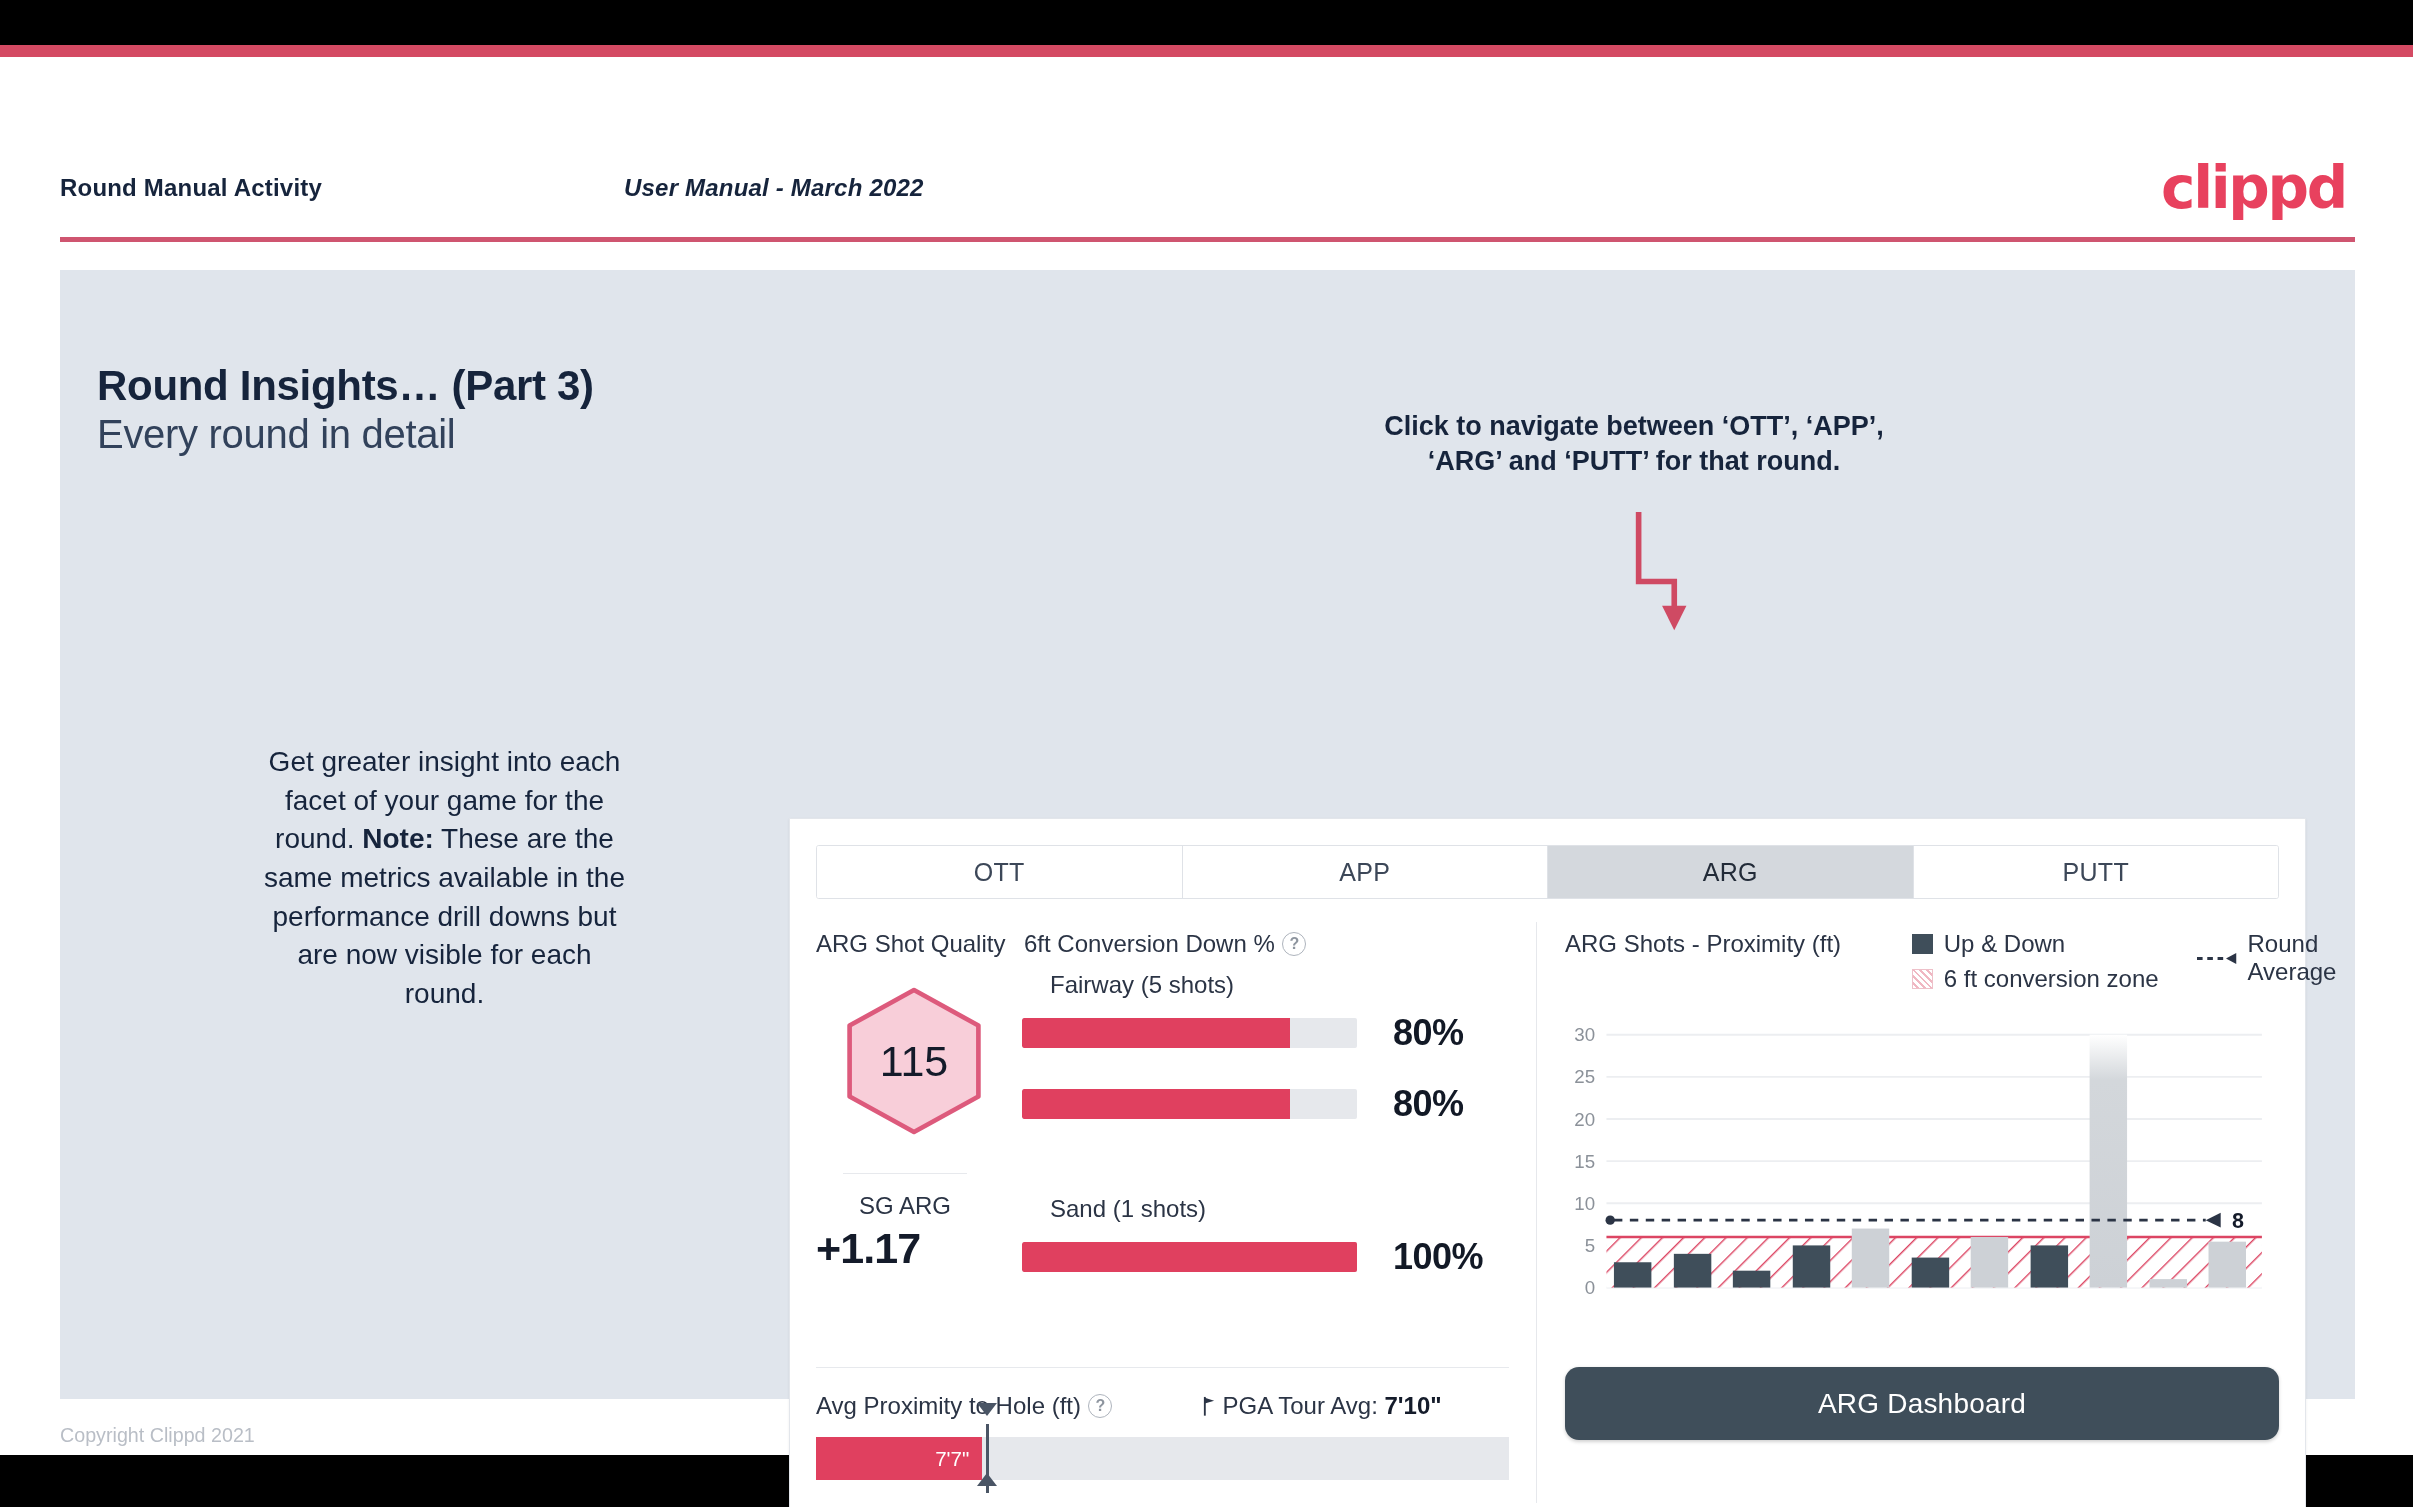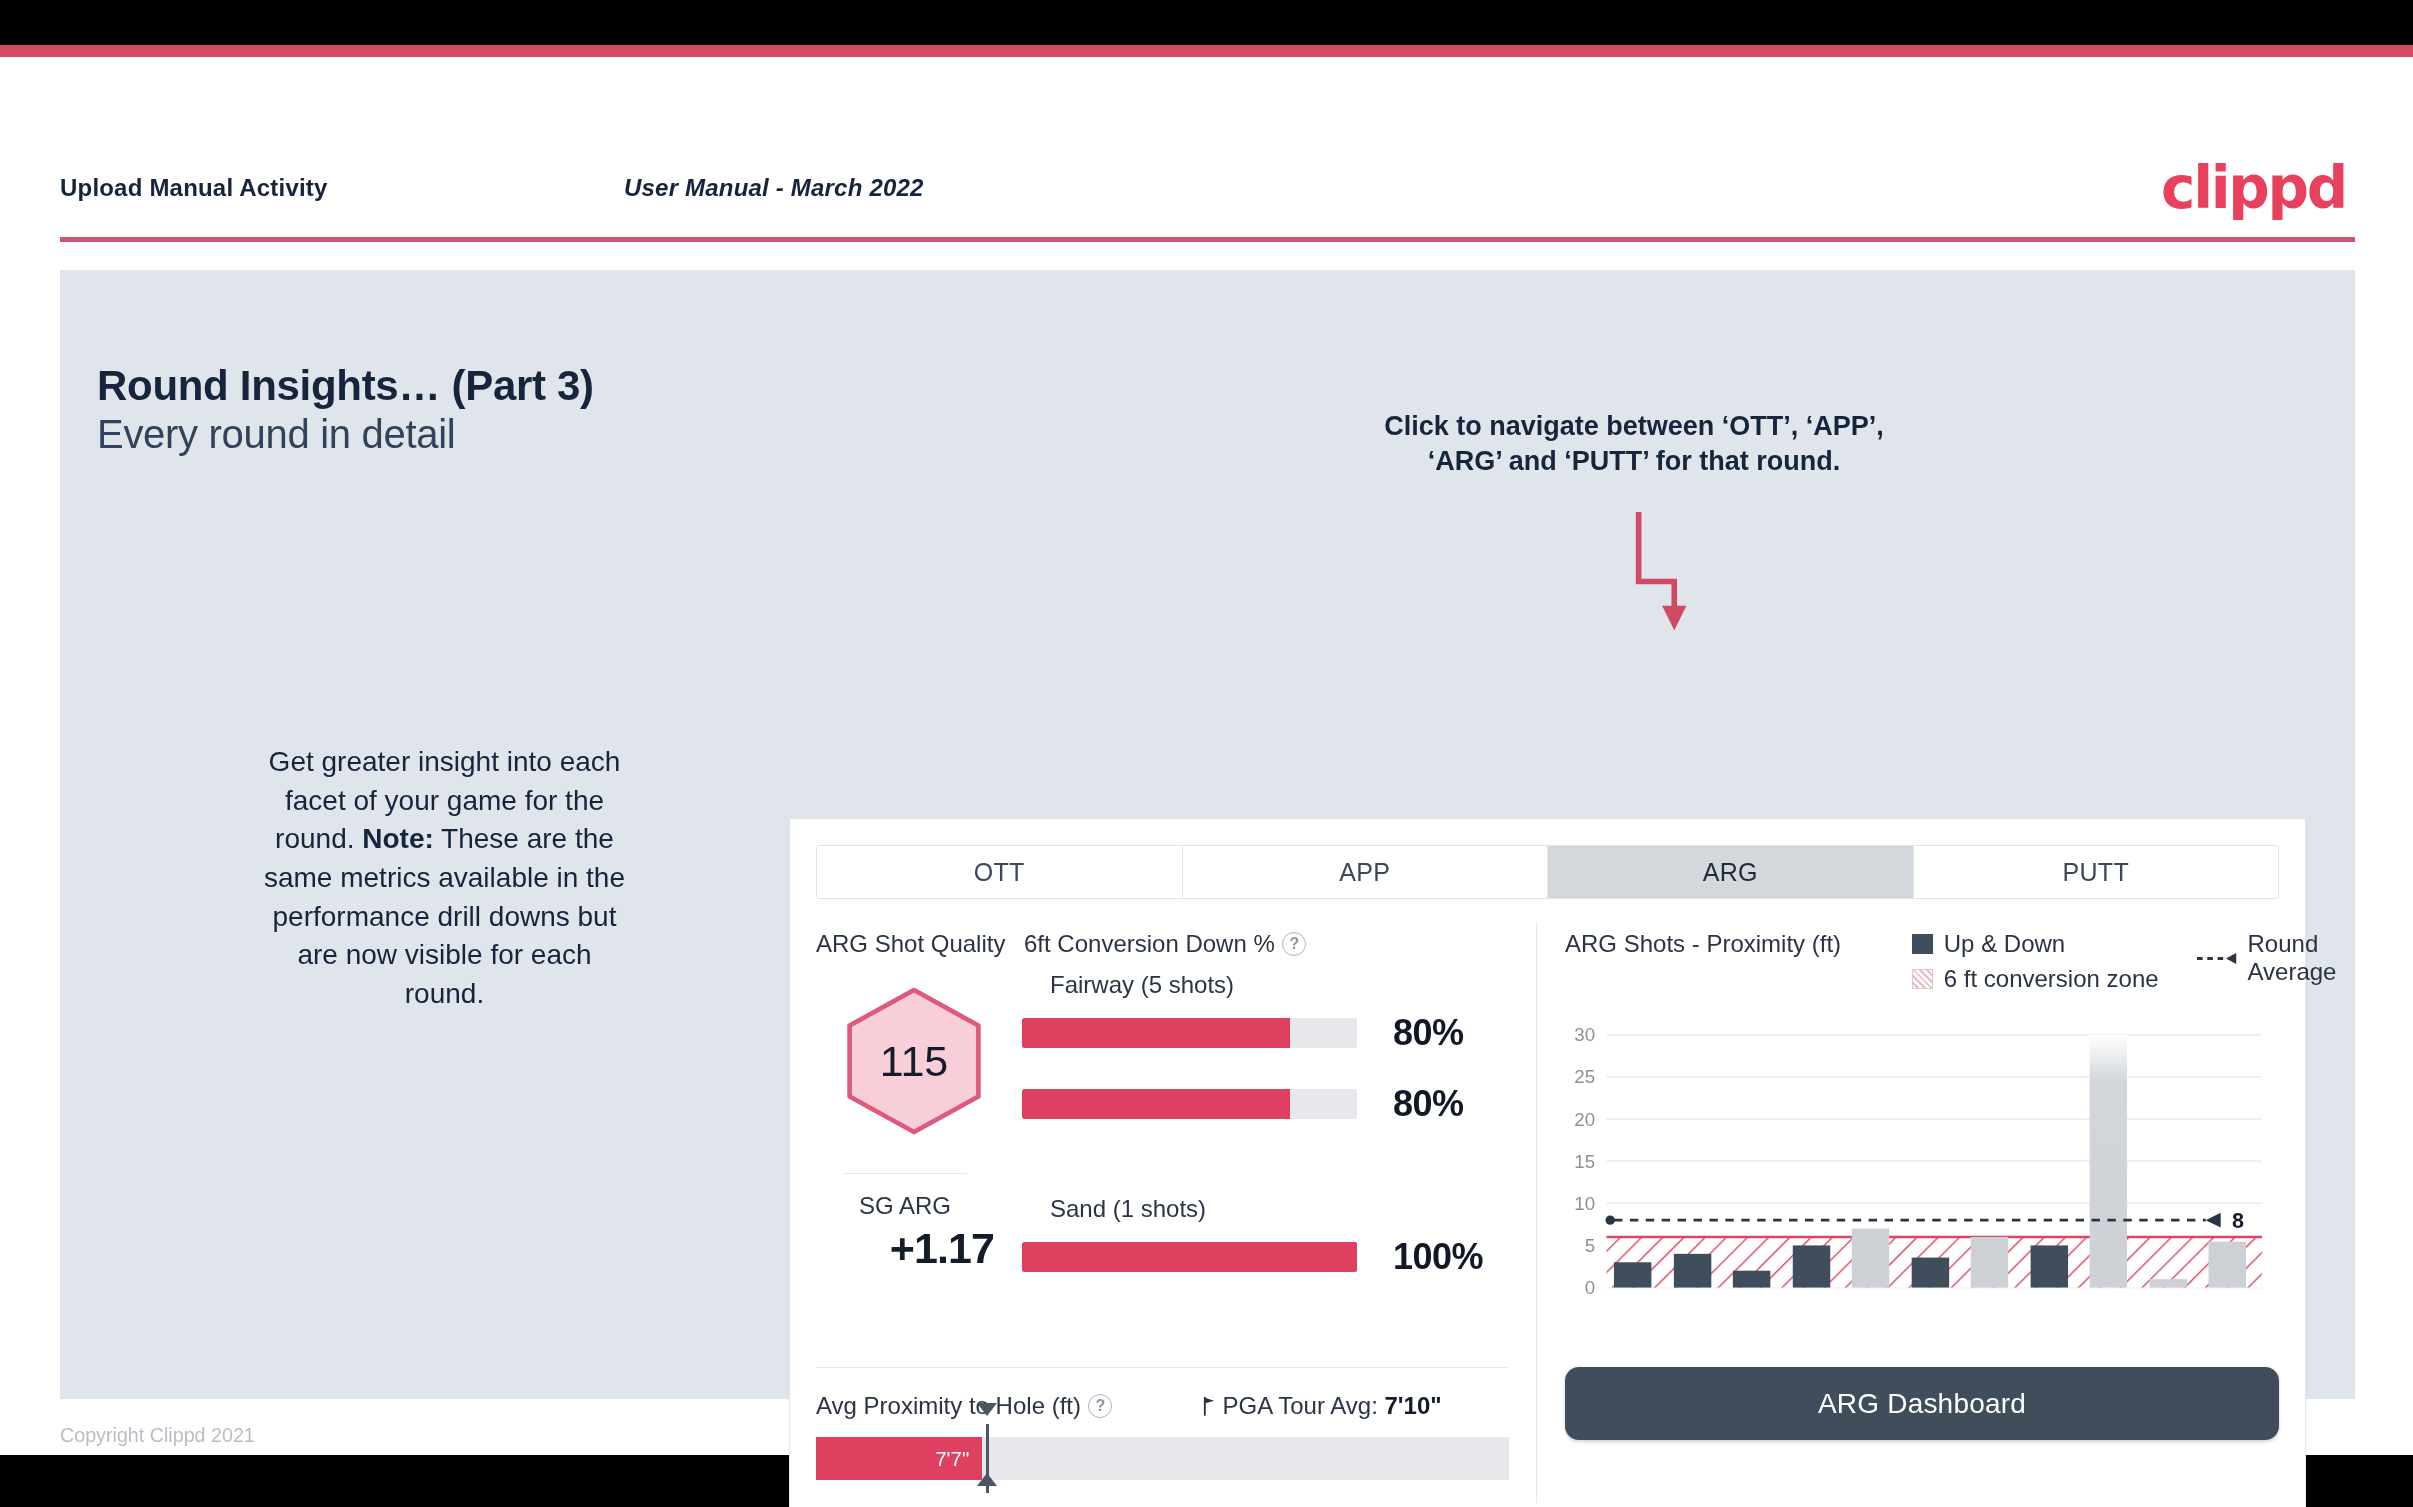--- a/index.html
+++ b/index.html
@@ -131,21 +131,21 @@
   }
 
   .sg-divider {
     position: absolute; left: 53px; top: 354px; width: 124px; height: 0.9px; background: #e7e9ed;
   }
   .sg-label {
     position: absolute; left: 26px; top: 373px; width: 178px; text-align: center;
     font-size: 24px; color: #2b3445;
   }
   .sg-value {
-    position: absolute; left: 26px; top: 405px; width: 178px; text-align: right;
+    position: absolute; left: 26px; top: 405px; width: 178px; text-align: left;
     font-size: 43px; font-weight: 700; color: #141b2a; letter-spacing: -0.9px;
   }
 
   .metric { position: absolute; left: 232px; width: 524px; }
   .metric .m-label { font-size: 24px; color: #2b3445; margin-bottom: 13px; margin-left: 28px; }
   .metric .m-row { display: flex; align-items: center; }
   .m-track {
     width: 335px; height: 30px; background: #e6e8ec; border-radius: 1.9px; overflow: hidden;
   }
   .m-fill { height: 100%; background: #e0405f; border-radius: 1.9px 0 0 1.9px; }
@@ -216,21 +216,21 @@
 <body>
 
 <div id="slide-root">
   <div class="letterbox-top"></div>
   <div class="letterbox-bottom"></div>
 
   <div class="slide">
     <div class="accent-band"></div>
 
     <div class="header-row">
-      <div class="hdr-upload">Upload Manual Activity</div>
+      <div class="hdr-upload">Round Manual Activity</div>
       <div class="hdr-manual">User Manual - March 2022</div>
       <div class="logo">clippd</div>
     </div>
     <div class="hdr-rule"></div>
 
     <div class="body-panel">
 
       <div class="title-main">Round Insights… (Part 3)</div>
       <div class="title-sub">Every round in detail</div>
 

